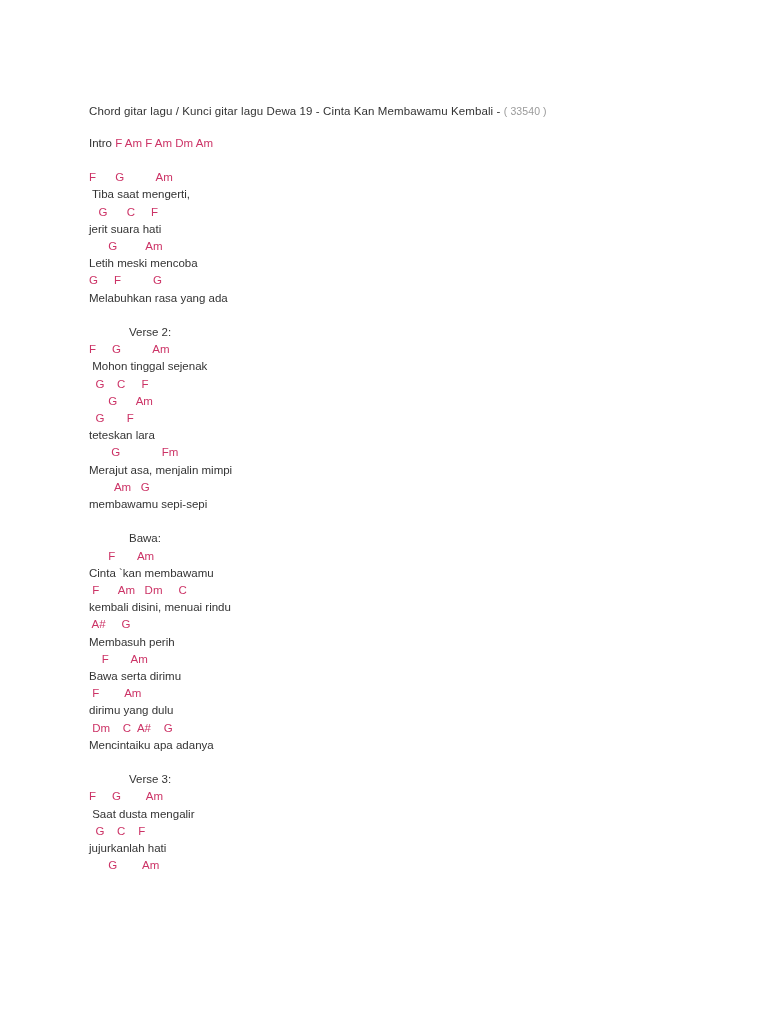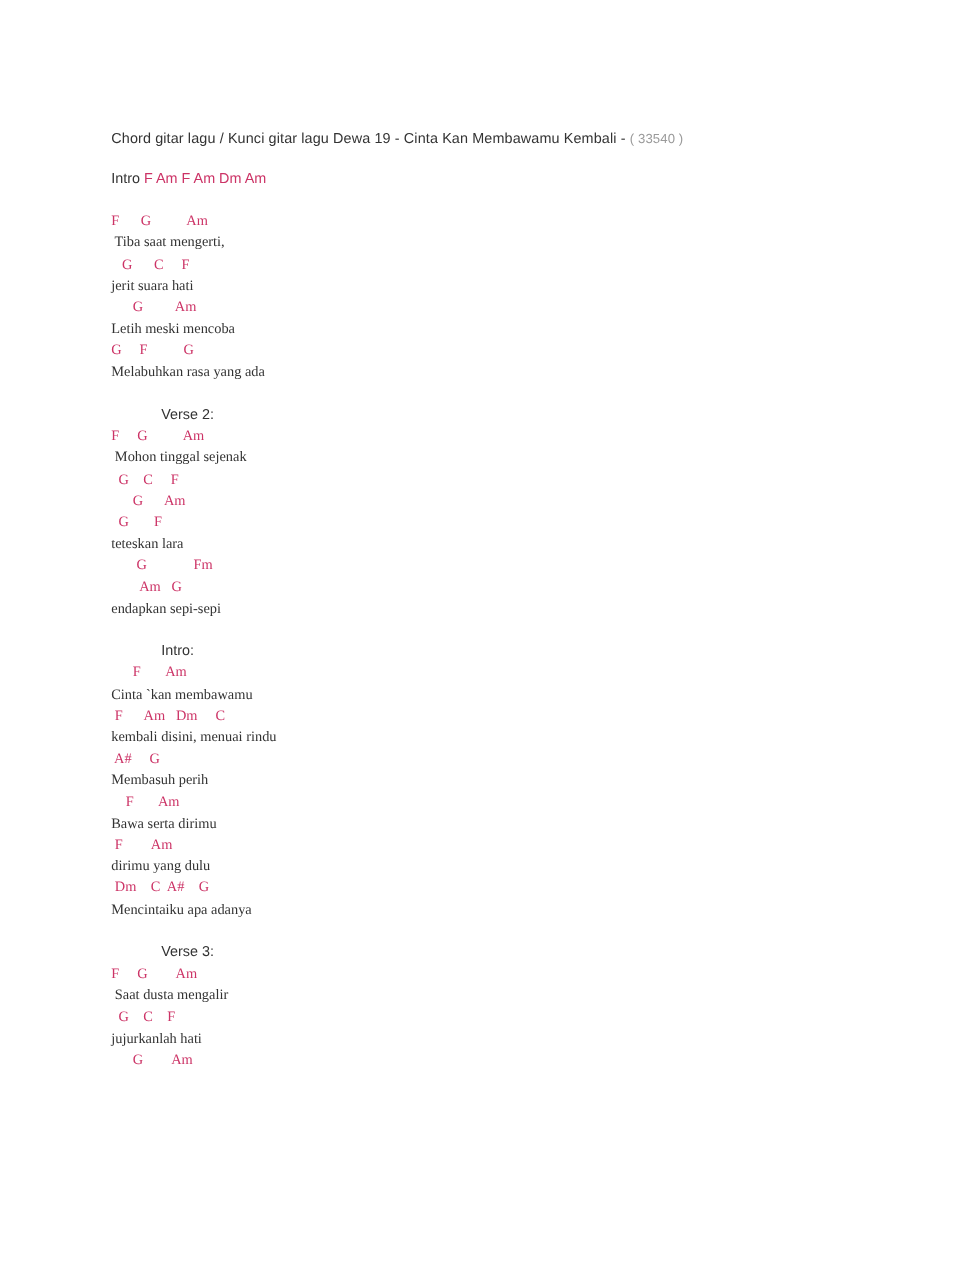--- a/index.html
+++ b/index.html
@@ -39,33 +39,31 @@
     font-size: 10.5px;
   }
   .chord-line, .lyric-line, .section-label, .intro-line {
     font-size: 11.5px;
     line-height: 17.2px;
     white-space: pre;
     margin: 0;
   }
   .chord-line {
     color: #cc3366;
-    font-family: Liberation Serif, serif;
   }
   .intro-line {
     color: #333333;
     margin-bottom: 17px;
   }
   .intro-line .ch {
     color: #cc3366;
     text-align: center;
   }
   .lyric-line {
     color: #333333;
-    font-family: Liberation Serif, serif;
   }
   .section-label {
     color: #333333;
     margin-left: 40px;
   }
   .spacer {
     height: 17.2px;
   }
   .block { margin: 0; padding: 0; }
 </style>
@@ -90,24 +88,25 @@
         <div class="lyric-line">Melabuhkan rasa yang ada</div>
         <div class="spacer"></div>
         <div class="section-label">Verse 2:</div>
         <div class="chord-line">F     G          Am</div>
         <div class="lyric-line"> Mohon tinggal sejenak</div>
         <div class="chord-line">  G    C     F</div>
         <div class="chord-line">      G      Am</div>
         <div class="chord-line">  G       F</div>
         <div class="lyric-line">teteskan lara</div>
         <div class="chord-line">       G             Fm</div>
+        <div class="lyric-line">Merajut asa, menjalin mimpi</div>
         <div class="chord-line">        Am   G</div>
-        <div class="lyric-line">endapkan sepi-sepi</div>
+        <div class="lyric-line">membawamu sepi-sepi</div>
         <div class="spacer"></div>
-        <div class="section-label">Intro:</div>
+        <div class="section-label">Bawa:</div>
         <div class="chord-line">      F       Am</div>
         <div class="lyric-line">Cinta `kan membawamu</div>
         <div class="chord-line"> F      Am   Dm     C</div>
         <div class="lyric-line">kembali disini, menuai rindu</div>
         <div class="chord-line"> A#     G</div>
         <div class="lyric-line">Membasuh perih</div>
         <div class="chord-line">    F       Am</div>
         <div class="lyric-line">Bawa serta dirimu</div>
         <div class="chord-line"> F        Am</div>
         <div class="lyric-line">dirimu yang dulu</div>

